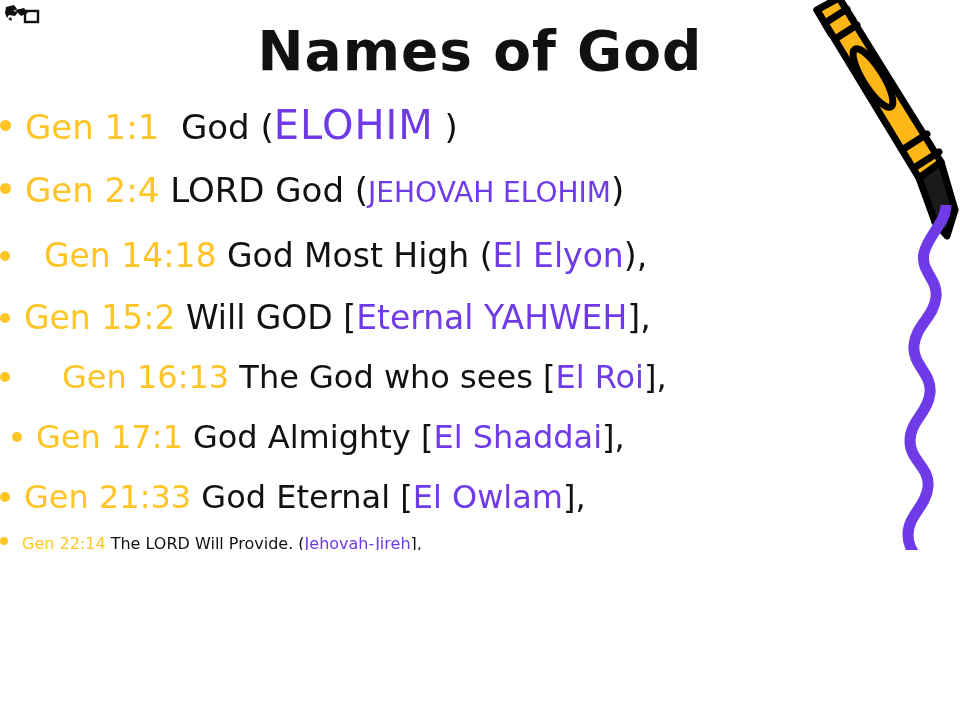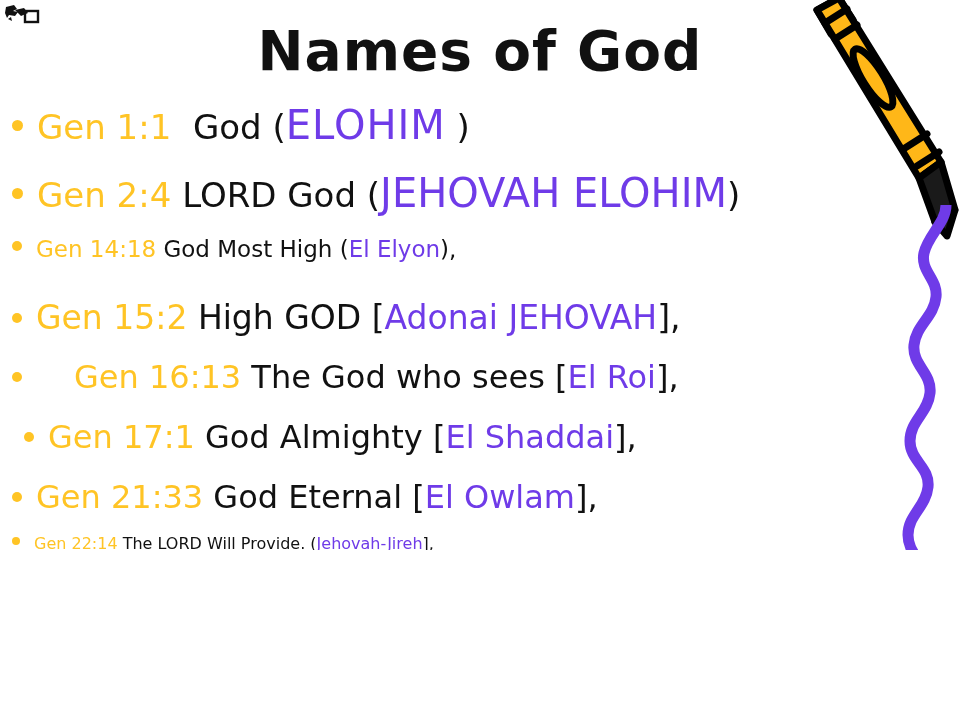--- a/index.html
+++ b/index.html
@@ -46,21 +46,20 @@
   #bullets {
     position: absolute;
     left: 0;
     top: 102px;
     width: 900px;
   }
   .bullet-row {
     position: relative;
     display: flex;
     align-items: baseline;
-    padding-left: 12px;
     white-space: nowrap;
   }
   .bullet-dot {
     flex: 0 0 auto;
     width: 10px;
     height: 10px;
     border-radius: 50%;
     background: #FFC425;
     margin-right: 14px;
     position: relative;
@@ -81,23 +80,23 @@
   }
   .brk { color: #111111; }
 
   
   .row-1 { height: 68px; font-size: 34px; }
   .row-1 .bullet-dot { width: 11px; height: 11px; top: -8px; }
   .row-1 .name { font-size: 40px; letter-spacing: 1px; }
 
   .row-2 { height: 66px; font-size: 34px; }
   .row-2 .bullet-dot { width: 11px; height: 11px; top: -8px; }
-  .row-2 .name { font-size: 40px; letter-spacing: 0px; }
-
-  .row-3 { height: 62px; font-size: 23px; }
+  .row-2 .name { font-size: 28px; letter-spacing: 0px; }
+
+  .row-3 { height: 62px; font-size: 33px; gap: 20px; }
   .row-4 { height: 60px; font-size: 33px; }
   .row-5 { height: 60px; font-size: 32px; gap: 38px; }
   .row-6 { height: 60px; font-size: 32px; margin-left: 12px; }
   .row-7 { height: 56px; font-size: 32px; }
 
   .row-8 { height: 46px; font-size: 16px; }
   .row-8 .bullet-dot { width: 8px; height: 8px; top: -4px; }
 
   
   .clip {
@@ -151,21 +150,21 @@
       <span class="bullet-text"><span class="ref">Gen 2:4</span>&nbsp;<span class="brk">LORD God (</span><span class="name">JEHOVAH ELOHIM</span><span class="brk">)</span></span>
     </div>
 
     <div class="bullet-row row-3">
       <span class="bullet-dot"></span>
       <span class="bullet-text"><span class="ref">Gen 14:18</span>&nbsp;<span class="brk">God Most High (</span><span class="name">El Elyon</span><span class="brk">),</span></span>
     </div>
 
     <div class="bullet-row row-4">
       <span class="bullet-dot"></span>
-      <span class="bullet-text"><span class="ref">Gen 15:2</span>&nbsp;<span class="brk">High GOD [</span><span class="name">Adonai JEHOVAH</span><span class="brk">],</span></span>
+      <span class="bullet-text"><span class="ref">Gen 15:2</span>&nbsp;<span class="brk">Will GOD [</span><span class="name">Eternal YAHWEH</span><span class="brk">],</span></span>
     </div>
 
     <div class="bullet-row row-5">
       <span class="bullet-dot"></span>
       <span class="bullet-text"><span class="ref">Gen 16:13</span>&nbsp;<span class="brk">The God who sees [</span><span class="name">El Roi</span><span class="brk">],</span></span>
     </div>
 
     <div class="bullet-row row-6">
       <span class="bullet-dot"></span>
       <span class="bullet-text"><span class="ref">Gen 17:1</span>&nbsp;<span class="brk">God Almighty [</span><span class="name">El Shaddai</span><span class="brk">],</span></span>

